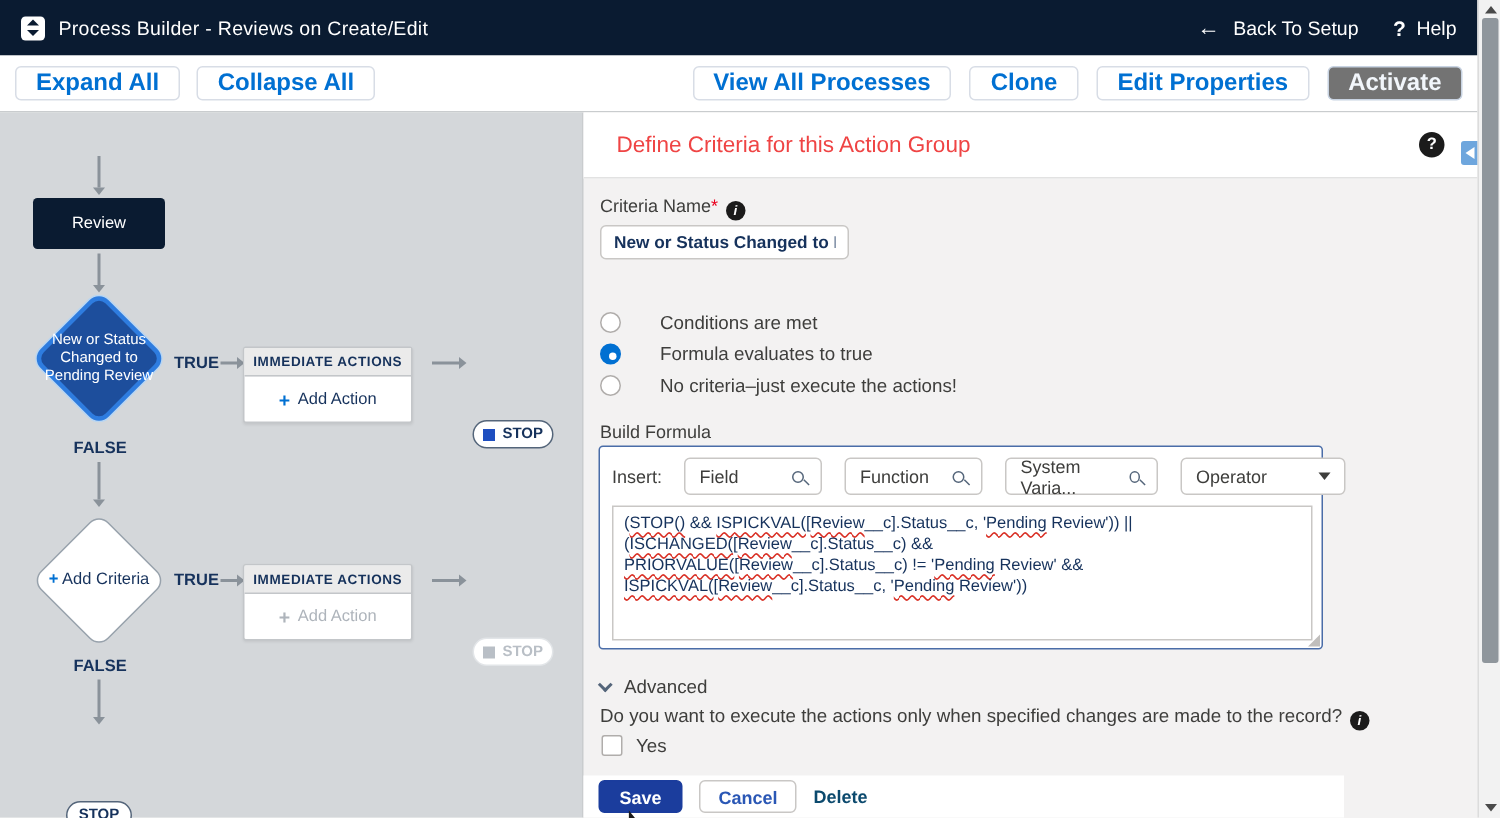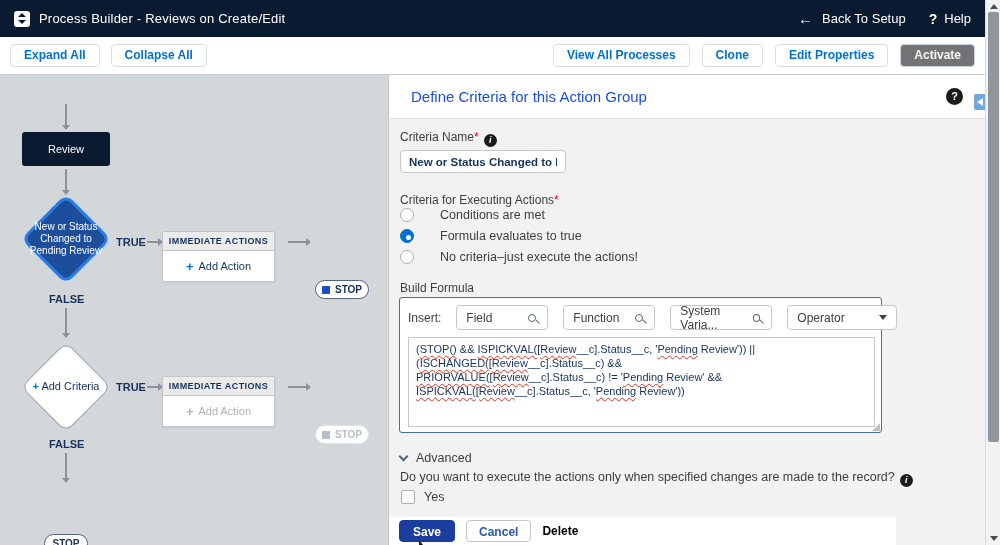--- a/index.html
+++ b/index.html
@@ -16,21 +16,21 @@
     border-left:4px solid transparent; border-right:4px solid transparent; border-top:4.5px solid #0a1b31; }
   .topbar-title { font-size:13px; letter-spacing:.2px; }
   .topbar-right { margin-left:auto; display:flex; align-items:center; gap:7px; font-size:13px; }
   .back-arrow { font-size:15px; margin-right:2px; }
   .help-q { font-weight:bold; font-size:14px; margin-left:16px; }
 
   
   .toolbar { position:absolute; left:0; top:37px; width:985px; height:38px; background:#fff;
     border-bottom:1px solid #c9ccce; display:flex; align-items:center; padding:0 10px; }
   .btn { background:#fff; border:1px solid #d8dde6; border-radius:4px; color:#0070d2;
-    font-family:"Liberation Sans",sans-serif; font-size:12px; font-weight:700;
+    font-family:"Liberation Sans",sans-serif; font-size:16px; font-weight:700;
     padding:4px 13px; height:23px; line-height:13px; cursor:pointer; }
   .toolbar .left-group { display:flex; gap:11px; }
   .toolbar .right-group { margin-left:auto; display:flex; gap:12px; }
   .btn.disabled { background:#737373; border-color:#c8d3e2; color:#f2f6fb; }
 
   
   .canvas { position:absolute; left:0; top:75px; width:388px; height:470px; background:#d4d7da; }
   .pill { position:absolute; background:#fff; border:1.5px solid #54657a; border-radius:10px;
     display:flex; align-items:center; justify-content:center; gap:5px;
     font-size:10px; font-weight:700; color:#16325c;margin-top:47px; }
@@ -60,21 +60,21 @@
   .harrow { position:absolute; height:1.5px; background:#8a929a; }
   .harrow::after { content:''; position:absolute; right:-5px; top:-3.2px;
     border-top:4px solid transparent; border-bottom:4px solid transparent; border-left:5px solid #8a929a; }
   .plus-blue { color:#0070d2; font-weight:700; }
 
   
   .panel { position:absolute; left:388px; top:75px; width:597px; height:470px;
     background:#f3f2f2; border-left:1px solid #c9ccce; }
   .panel-header { position:absolute; left:0; top:0; width:100%; height:44px; background:#fff;
     border-bottom:1px solid #e2e2e2; display:flex; align-items:center; padding:0 22px; }
-  .panel-title { font-size:15px; color:#1d4ed8; }
+  .panel-title { font-size:15px; color:#ef4444; }
   .q-circle { margin-left:auto; width:17px; height:17px; border-radius:50%; background:#1b1b1b;
     color:#fff; font-size:11px; font-weight:700; text-align:center; line-height:17px; cursor:pointer; }
   .collapse-tab { position:absolute; right:-4px; top:17px; width:17px; height:20px;
     background:#6ea6dd; border:2px solid #fff; border-radius:4px 0 0 4px; }
   .collapse-tab::before { content:''; position:absolute; left:3px; top:4px;
     border-top:4px solid transparent; border-bottom:4px solid transparent; border-right:6px solid #fff; }
   .field-label { position:absolute; font-size:12px; color:#3e3e3c; }
   .req { color:#ea001e; }
   .info-i { display:inline-block; width:13px; height:13px; border-radius:50%; background:#1b1b1b;
     color:#fff; font-size:9px; font-weight:700; font-style:italic; text-align:center; line-height:13px;
@@ -109,21 +109,21 @@
   .adv-row { position:absolute; display:flex; align-items:center; gap:9px; font-size:12.5px; color:#3e3e3c; cursor:pointer; }
   .chev-down { width:7px; height:7px; border-left:2px solid #54657a; border-bottom:2px solid #54657a;
     transform:rotate(-45deg); margin-top:-4px; }
   .checkbox { width:14px; height:14px; background:#fff; border:1px solid #b0adab; border-radius:2px; }
   .panel-footer { position:absolute; left:0; top:442px; width:507px; height:28px; background:#fff;
     display:flex; align-items:center; gap:11px; padding:0 10px; }
   .btn-save { background:#1b3d9d; border:1px solid #1b3d9d; border-radius:4px; color:#fff;
     font-family:"Liberation Sans",sans-serif; font-size:12px; font-weight:700; padding:4px 13px; height:22px; cursor:pointer; }
   .btn-cancel { background:#fff; border:1px solid #c9c7c5; border-radius:4px; color:#2a57b5;
     font-family:"Liberation Sans",sans-serif; font-size:12px; font-weight:700; padding:4px 12px; height:22px; cursor:pointer; }
-  .link-delete { font-size:12px; font-weight:700; color:#000000; cursor:pointer; }
+  .link-delete { font-size:12px; font-weight:700; color:#0c4a6e; cursor:pointer; }
   .cursor-ptr { position:absolute; left:30px; top:465px; width:9px; height:13px; background:#1b1b1b;
     clip-path:polygon(0 0, 0 100%, 30% 74%, 48% 100%, 64% 92%, 46% 66%, 72% 62%); }
 
   
   .scrollbar { position:absolute; right:0; top:0; width:15px; height:545px; background:#f2f2f2;
     border-left:1px solid #dcdcdc; }
   .sb-thumb { position:absolute; left:1.5px; top:12px; width:11.5px; height:430px; background:#8f969c; border-radius:2px; }
   .sb-up { position:absolute; left:3.5px; top:4px;
     border-left:4px solid transparent; border-right:4px solid transparent; border-bottom:5px solid #4a4a4a; }
   .sb-down { position:absolute; left:3.5px; bottom:4px;
@@ -221,23 +221,20 @@
     <span class="panel-title">Define Criteria for this Action Group</span>
     <span class="q-circle">?</span>
     <span class="collapse-tab"></span>
   </div>
 
   <div class="field-label" style="left:11px; top:55px;">
     <span>Criteria Name</span><span class="req">*</span><span class="info-i">i</span>
   </div>
   <input class="text-input" style="left: 11px; top: 75px; width: 166px;" type="text" value="New or Status Changed to Pending">
 
-  <div class="field-label" style="left:11px; top:118px;">
-    <span>Criteria for Executing Actions</span><span class="req">*</span>
-  </div>
 
   <div class="radio-row" style="left:11px; top:133px;">
     <span class="radio"></span>
     <span>Conditions are met</span>
   </div>
   <div class="radio-row" style="left:11px; top:154px;">
     <span class="radio on"></span>
     <span>Formula evaluates to true</span>
   </div>
   <div class="radio-row" style="left:11px; top:175px;">

